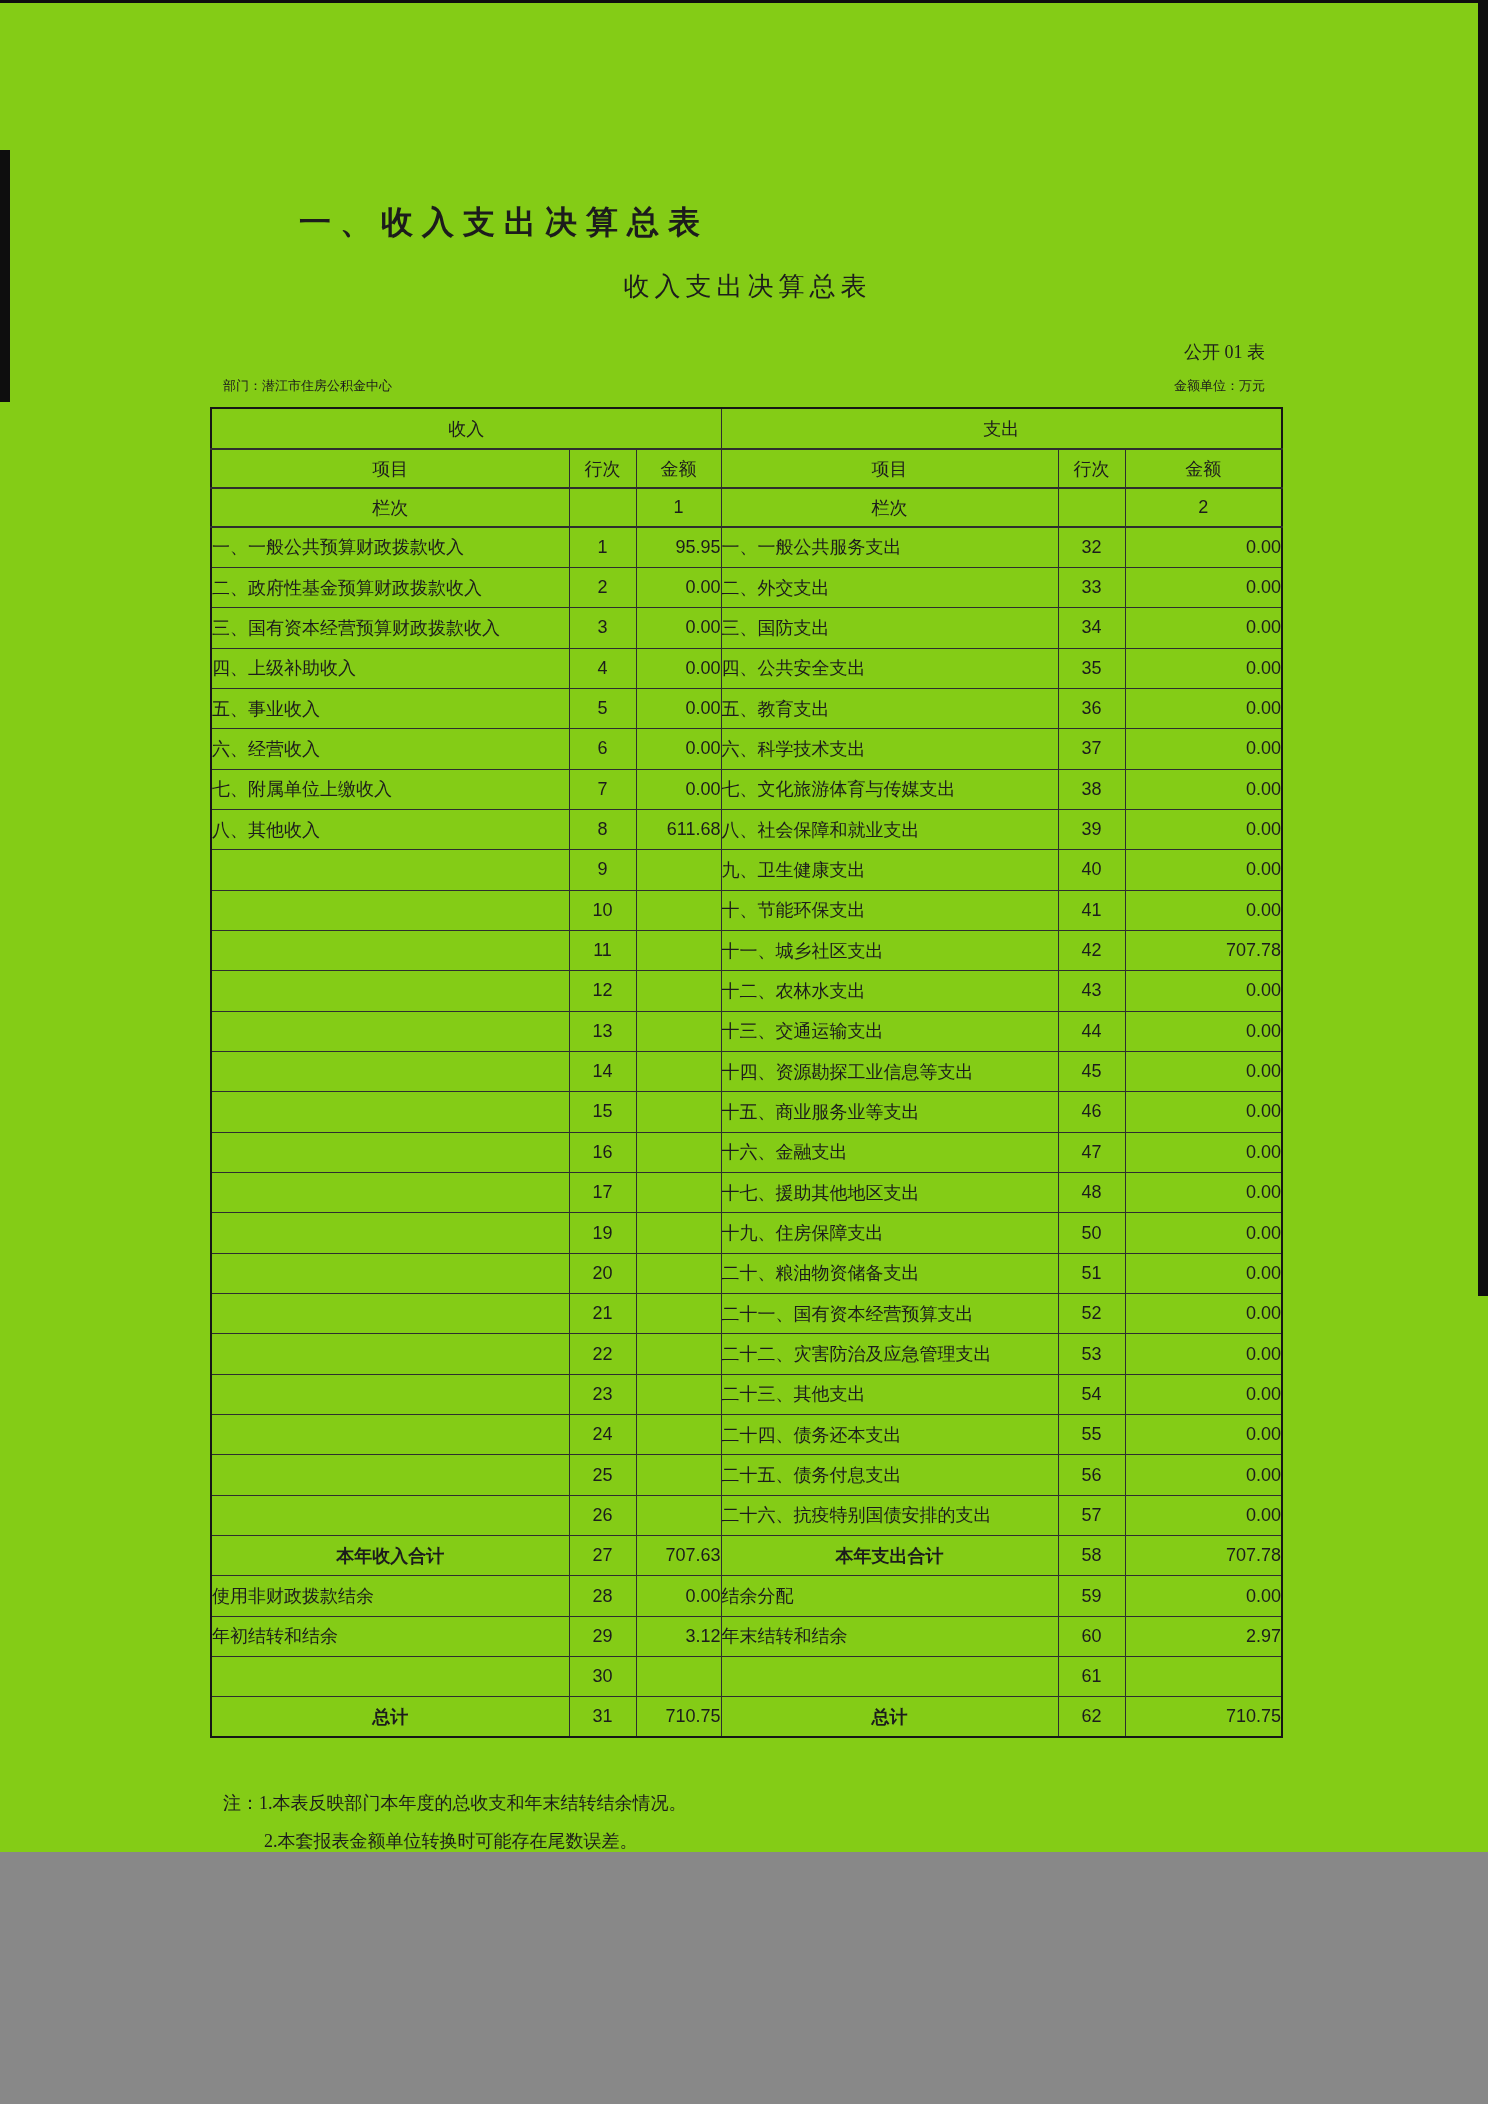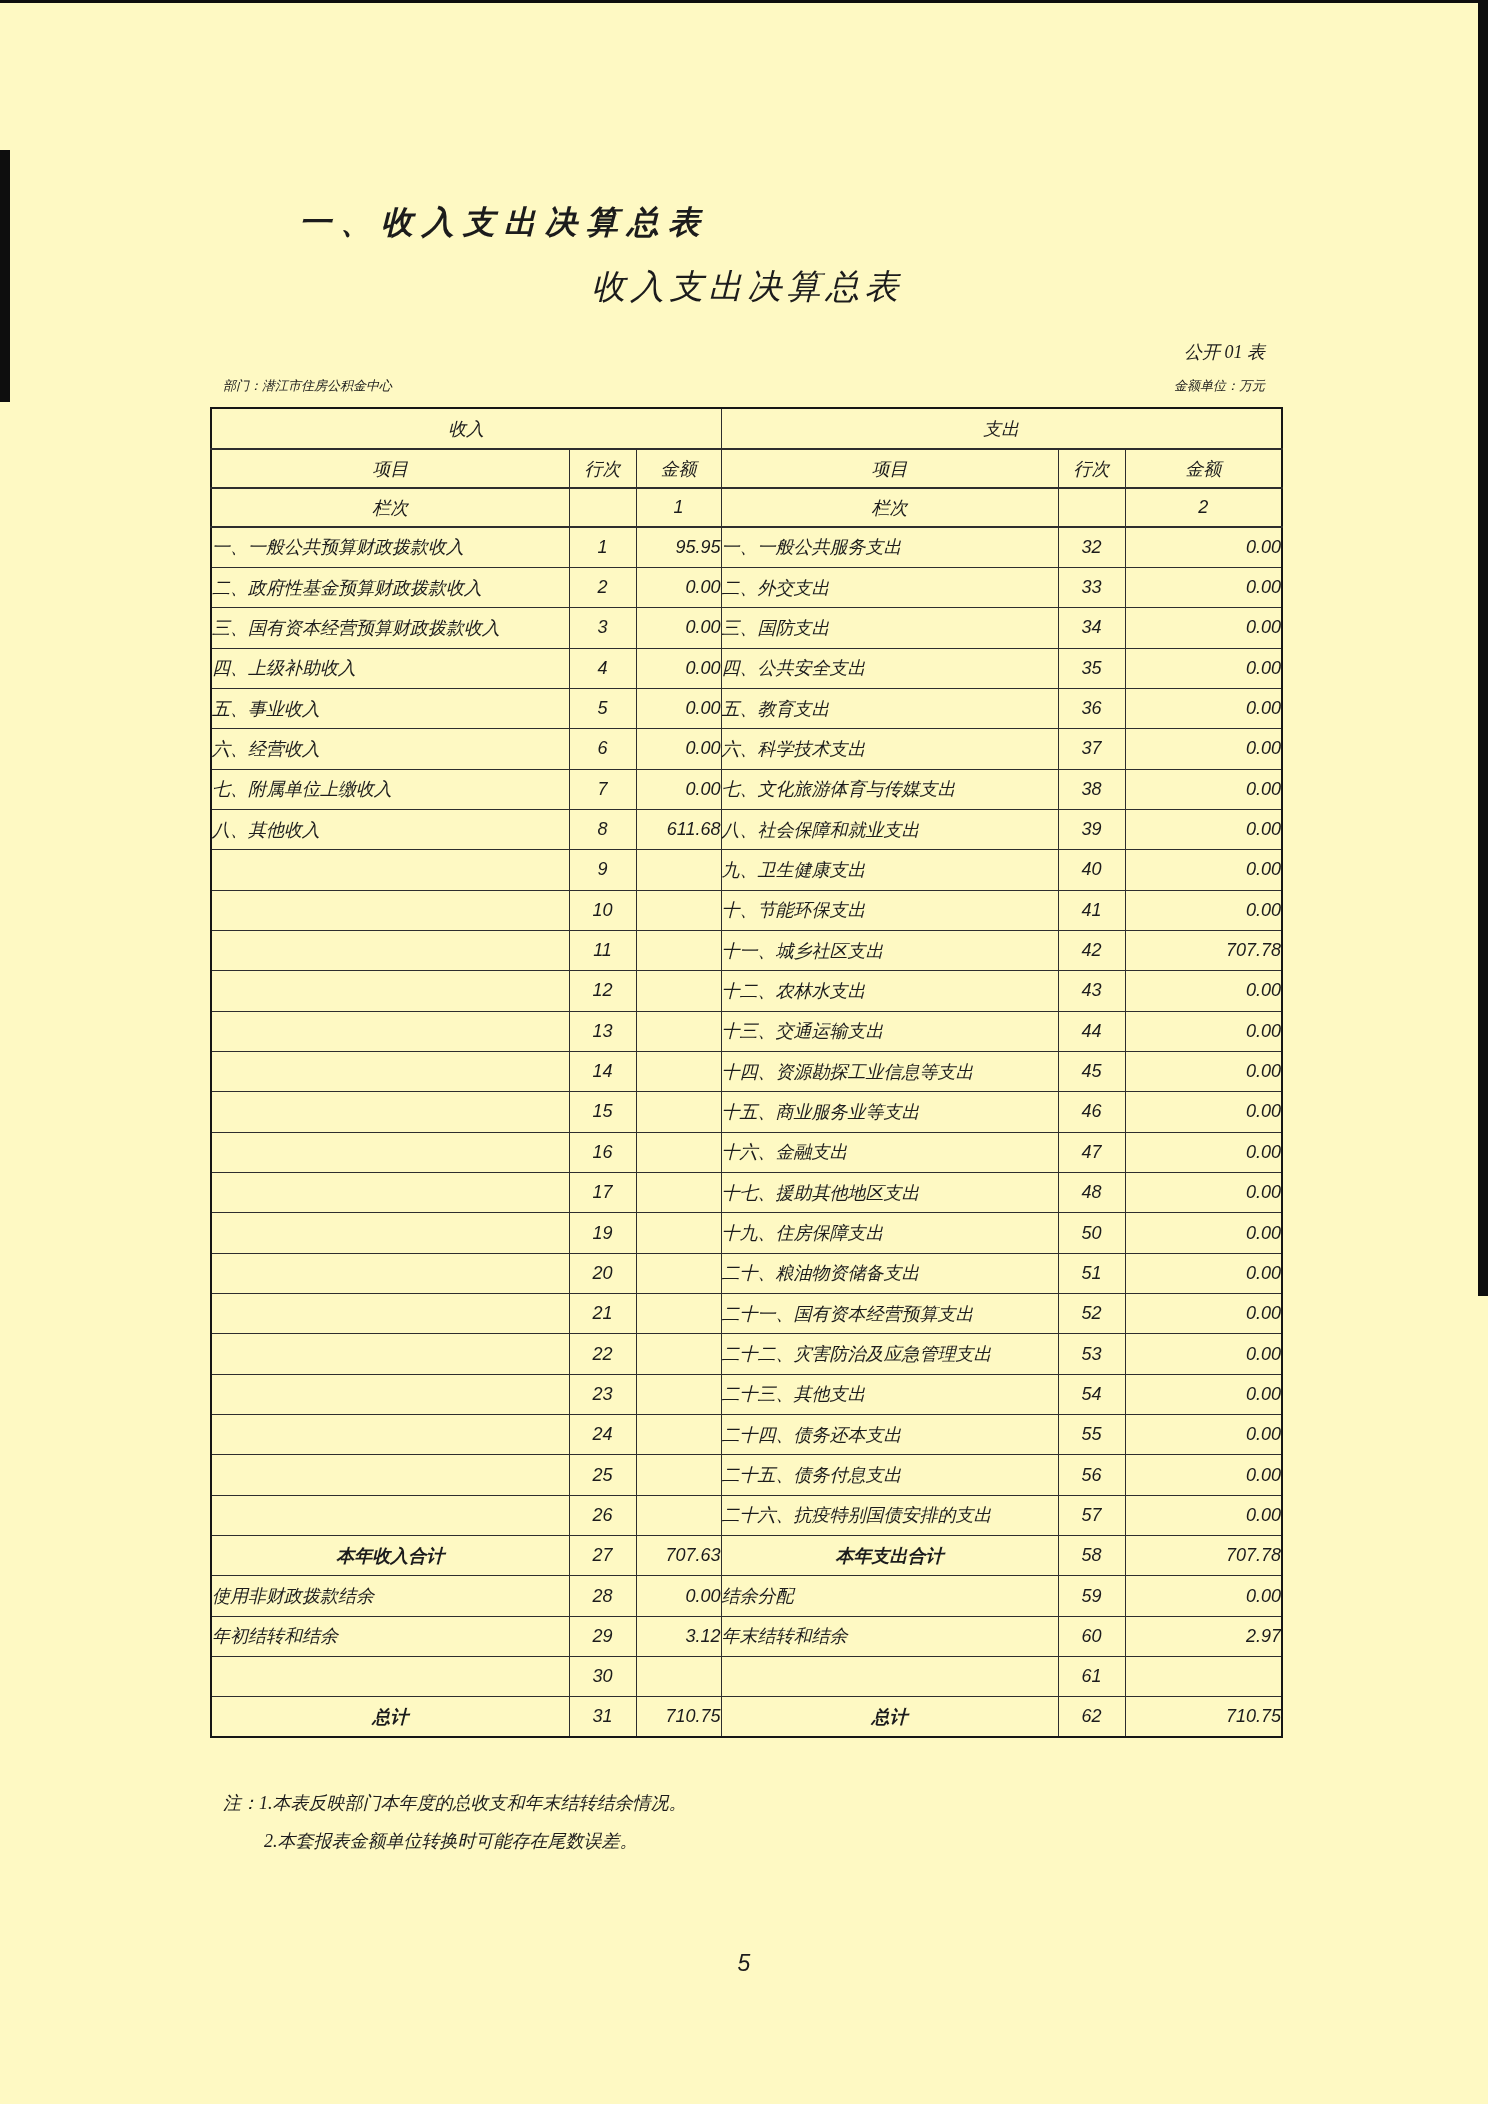--- a/index.html
+++ b/index.html
@@ -1,32 +1,31 @@
 <!DOCTYPE html>
 <html><head>
 <meta charset="utf-8">
 <style>
   html,body{margin:0;padding:0;background:#888;}
   .page{
-    position:relative;width:1488px;height:2104px;background:#fef9c3;
+    position:relative;width:1488px;height:1852px;background:#84cc16;
     font-family:"Liberation Serif",serif;color:#1c1c1c;overflow:hidden;
     margin:0 auto;
-    font-style:italic;
   }
   .artifact{position:absolute;background:#0e0e0e;}
   #art-top{left:0;top:0;width:1488px;height:3px;}
   #art-right{left:1478px;top:0;width:10px;height:1296px;}
   #art-left{left:0;top:150px;width:10px;height:252px;}
 
   .heading{
     position:absolute;left:299px;top:204px;font-size:32px;line-height:36px;
     font-weight:bold;letter-spacing:9px;white-space:nowrap;
   }
   .subtitle{
-    position:absolute;left:212px;width:1071px;top:268px;font-size:34px;line-height:38px;
+    position:absolute;left:212px;width:1071px;top:268px;font-size:26px;line-height:38px;
     letter-spacing:5px;text-align:center;white-space:nowrap;
   }
   .tablecode{
     position:absolute;left:212px;width:1053px;top:340px;font-size:18px;text-align:right;
   }
   .meta{
     position:absolute;left:212px;top:377px;width:1071px;display:flex;
     justify-content:space-between;font-size:13px;
   }
   .meta .m-left{padding-left:11px;}

